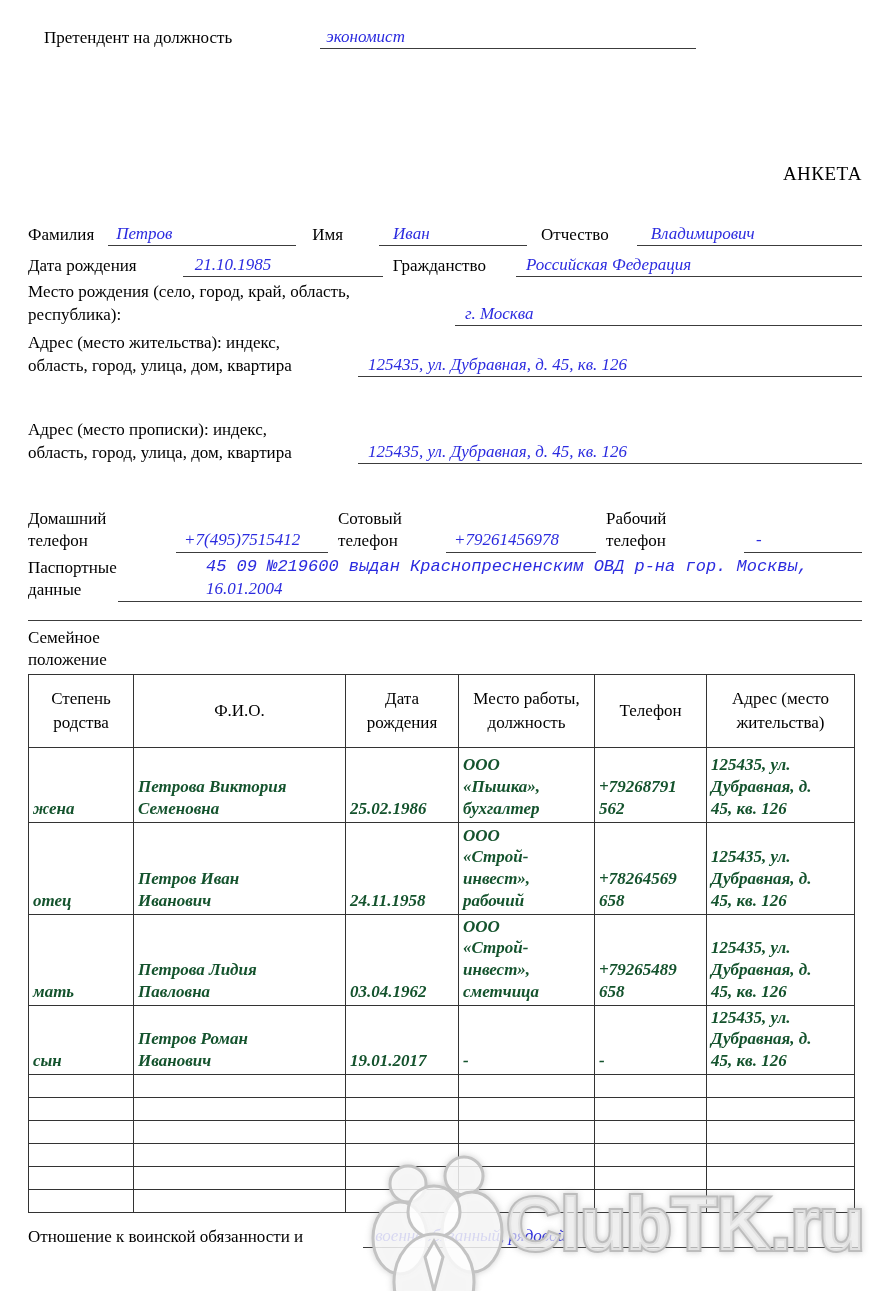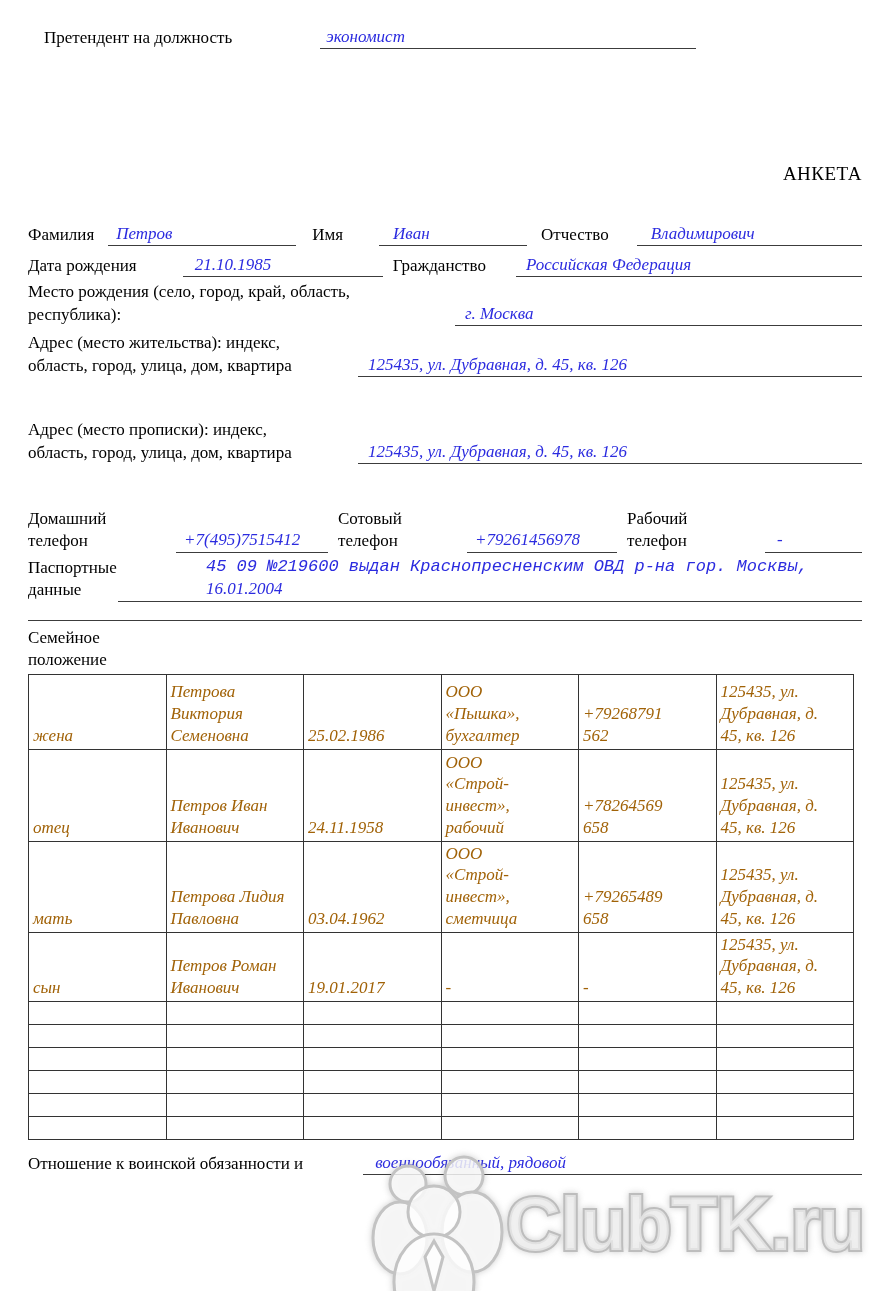--- a/index.html
+++ b/index.html
@@ -49,21 +49,21 @@
   .r-2line { margin-top:4px; }
   .lbl-wide   { flex:0 0 427px; }
   .lbl-addr   { flex:0 0 330px; }
   .f-rest  { flex:1 1 auto; padding-left:10px; }
   .r-addr2 { margin-top:42px; }
 
   .r-phones { margin-top:44px; }
   .lbl-ph1 { flex:0 0 148px; }
   .f-ph1   { flex:0 0 152px; padding-left:8px; }
   .lbl-ph2 { flex:0 0 108px; margin-left:10px; }
-  .f-ph2   { flex:0 0 150px; padding-left:8px;margin-left:21px; }
+  .f-ph2   { flex:0 0 150px; padding-left:8px; }
   .lbl-ph3 { flex:0 0 110px; margin-left:10px; }
   .f-ph3   { flex:1 1 auto; margin-left:28px; padding-left:12px; }
 
   .r-pass { margin-top:3px; }
   .lbl-pass { flex:0 0 90px; }
   .pass-val { flex:1 1 auto; }
   .pass-l1 { padding-left:88px;font-family:Liberation Mono, monospace; }
   .pass-l2 { padding-left:88px; border-bottom:1.5px solid #3c3c3c; }
 
   .sep { border:0; border-top:1.5px solid #3c3c3c; margin-top:18px; }
@@ -82,21 +82,21 @@
     border:1.5px solid #333;
     font-weight:normal;
     vertical-align:bottom;
     padding:1px 4px 2px 4px;
     overflow:hidden;
   }
   table.rel th {
     vertical-align:middle; text-align:center;
     line-height:1.42; height:73px; padding:2px 4px;
   }
-  table.rel td { color:#a16207; font-style:italic; white-space:pre-line; line-height:1.28; }
+  table.rel td { color:#14532d; font-style:italic; white-space:pre-line; line-height:1.28;font-weight:bold; }
   td.rel-relation { padding-left:2px; }
   .c1{width:105px}.c2{width:212px}.c3{width:113px}.c4{width:136px}.c5{width:112px}.c6{width:148px}
   tr.h-r1 td{height:75px} tr.h-r2 td{height:92px} tr.h-r3 td{height:88px} tr.h-r4 td{height:69px}
   tr.empty td{height:23px}
 
   .r-military { margin-top:12px; }
   .lbl-mil { flex:0 0 auto; }
   .f-mil   { flex:1 1 auto; margin-left:60px; padding-left:12px; }
 
   .watermark {
@@ -179,20 +179,28 @@
       <hr class="sep">
 
       <div class="frow r-marital">
         <span class="lbl pre lbl-mar">Семейное
 положение</span>
       </div>
 
 
       <table class="rel">
         <tbody>
+            <tr>
+          <th class="c1">Степень родства</th>
+          <th class="c2">Ф.И.О.</th>
+          <th class="c3">Дата рождения</th>
+          <th class="c4">Место работы, должность</th>
+          <th class="c5">Телефон</th>
+          <th class="c6">Адрес (место жительства)</th>
+        </tr>
         <tr class="h-r1">
           <td class="rel-relation">жена</td>
           <td>Петрова Виктория
 Семеновна</td>
           <td>25.02.1986</td>
           <td>ООО
 «Пышка»,
 бухгалтер</td>
           <td>+79268791
 562</td>

